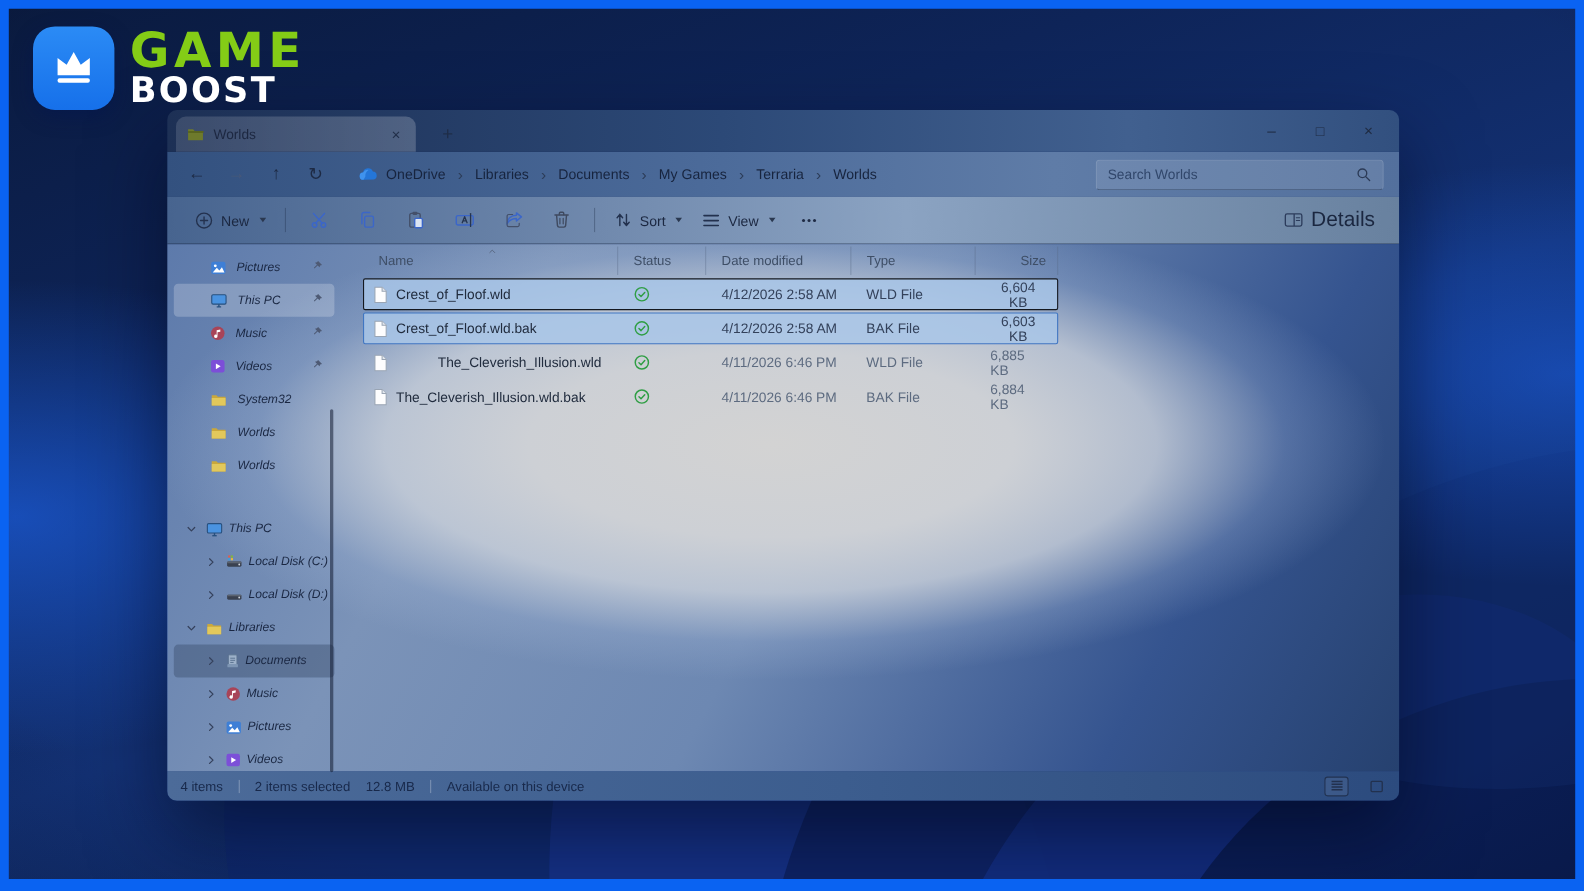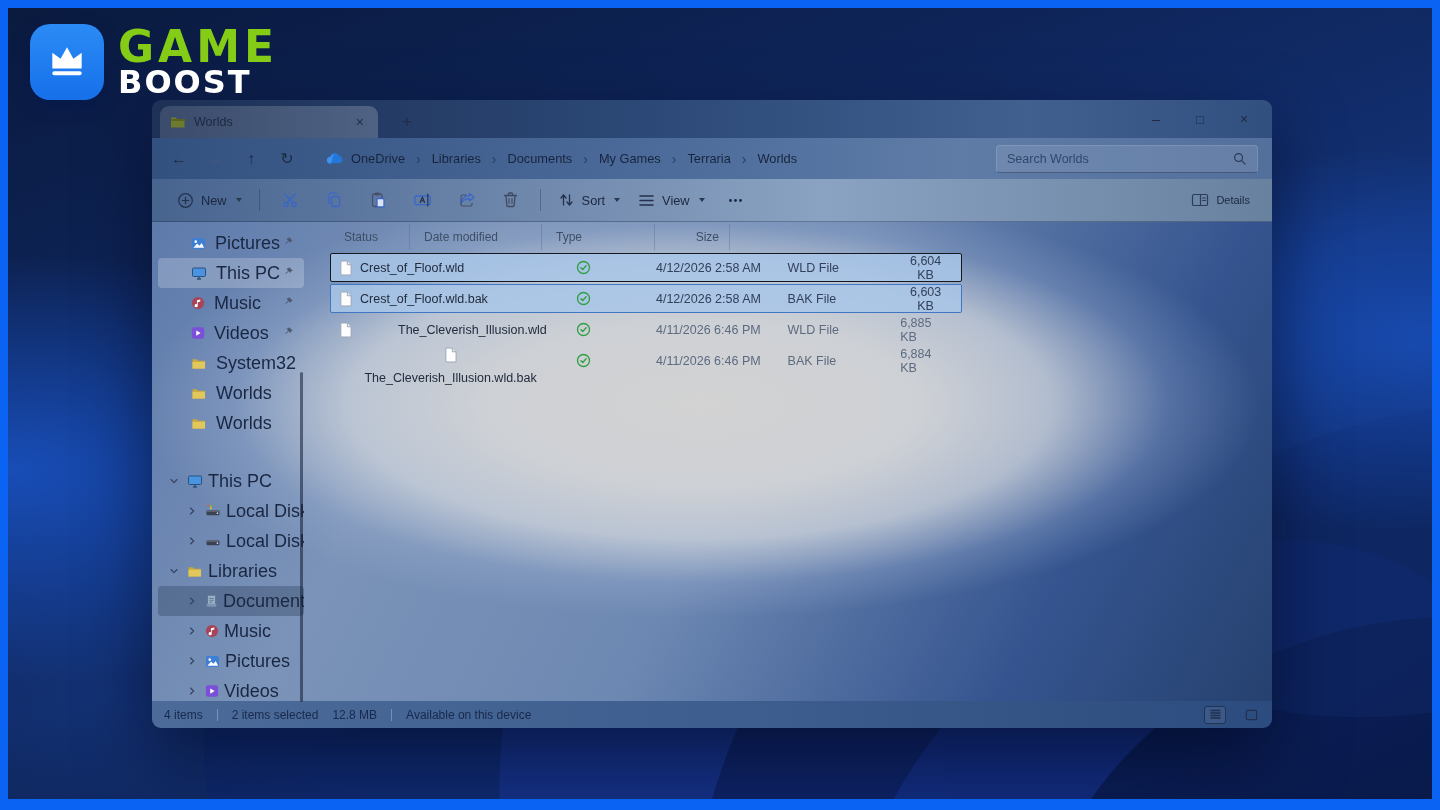--- a/index.html
+++ b/index.html
@@ -62,32 +62,32 @@
 
   
   .toolbar { height:43px; flex:none; display:flex; align-items:center; padding:0 14px 0 16px;
     background:linear-gradient(90deg,#47648f 0%,#7089ad 35%,#8ba3c2 60%,#68819f 100%);
     border-bottom:1px solid rgba(25,40,70,.35); }
   .tb-btn { display:flex; align-items:center; gap:7px; padding:6px 9px; border-radius:4px; color:#1b2740; font-size:12.8px; }
   .tb-icon-only { padding:6px 13px; }
   .tb-divider { width:1px; height:22px; background:rgba(30,45,75,.35); margin:0 8px; flex:none; }
   .caret { width:0; height:0; border-left:3.5px solid transparent; border-right:3.5px solid transparent; border-top:4px solid #2a3850; margin-left:2px; }
   .tb-spacer { flex:1; }
-  .details-btn { display:flex; align-items:center; gap:7px; font-size:11px; color:#1b2740; padding:6px 8px; }
+  .details-btn { display:flex; align-items:center; gap:7px; font-size:19px; color:#1b2740; padding:6px 8px; }
 
   
   .content { flex:1; position:relative;
     background:
       radial-gradient(58% 52% at 49% 38%, #d3d3d3 0%, #cdd0d5 34%, rgba(204,210,219,.8) 54%, rgba(160,180,212,.3) 72%, rgba(120,146,188,0) 86%),
       linear-gradient(118deg,#5d7aab 0%,#7b93b8 26%,#6d88b2 52%,#35548f 80%,#26416f 100%); }
 
   
   .sidebar { position:absolute; left:0; top:0; bottom:0; width:158px; padding-top:6px; }
   .sb-row { height:30px; display:flex; align-items:center; gap:9px; padding-left:33px; margin:0 6px; border-radius:4px;
-    font-size:18px; color:#1a2742; position:relative; }
+    font-size:11px; color:#1a2742; position:relative;font-style:italic; }
   .sb-row.hl { background:rgba(255,255,255,.22); }
   .sb-row.sel { background:rgba(60,80,110,.45); }
   .sb-pin { position:absolute; right:10px; top:8px; }
   .sb-spacer { height:28px; }
   .sb-row.tree { padding-left:0; gap:5px; }
   .sb-chev { width:16px; flex:none; display:flex; justify-content:center; }
   .sb-label { white-space:nowrap; overflow:hidden; }
   .sb-scrollbar { position:absolute; left:148px; top:150px; width:3px; height:330px; background:rgba(18,28,50,.55); border-radius:2px; }
 
   
@@ -529,20 +529,28 @@
               <rect x="1" y="1.5" width="14" height="13" rx="2.4" fill="#7c4fd8"></rect>
               <path d="M6 5l5 3-5 3z" fill="#fff"></path>
             </svg>
           </span>
           <span class="sb-label">Videos</span>
         </div>
       </div>
     <div class="sb-scrollbar"></div>
     <div class="filearea">
       <div class="cols" id="cols">
+          <div class="col" style="width: 232px;">
+            <span>Name</span>
+            <span class="icon col-sort">
+              <svg width="11" height="9" viewBox="0 0 16 16">
+                <path d="M4 10l4-4 4 4" stroke-linecap="round" stroke-linejoin="round" fill="none" stroke="#55647e" stroke-width="1.5"></path>
+              </svg>
+            </span>
+          </div>
           <div class="col" style="width: 80px;">
             <span>Status</span>
           </div>
           <div class="col" style="width: 132px;">
             <span>Date modified</span>
           </div>
           <div class="col" style="width: 113px;">
             <span>Type</span>
           </div>
           <div class="col right" style="width: 75px;">
@@ -610,21 +618,21 @@
                   <circle cx="8" cy="8" r="6.4" stroke-linecap="round" stroke-linejoin="round" fill="none" stroke="#2f9e44" stroke-width="1.4"></circle>
                   <path d="M5.2 8.2l2 2 3.6-4" stroke-linecap="round" stroke-linejoin="round" fill="none" stroke="#2f9e44" stroke-width="1.4"></path>
                 </svg>
               </span>
             </div>
             <div class="fcell dim" style="width: 132px;">4/11/2026 6:46 PM</div>
             <div class="fcell dim" style="width: 113px;">WLD File</div>
             <div class="fcell dim right" style="width: 75px;">6,885 KB</div>
           </div>
           <div class="frow">
-            <div class="fcell name" style="width: 232px; flex-direction: column;">
+            <div class="fcell name" style="width: 232px;">
               <span class="icon">
                 <svg width="13" height="16" viewBox="0 0 14 17">
                   <path d="M2 1h7l4 4v11H2z" fill="#fdfdfe" stroke="#9aa5b4" stroke-width="1"></path>
                   <path d="M9 1v4h4" fill="#e2e7ee" stroke="#9aa5b4" stroke-width="1"></path>
                 </svg>
               </span>
               <span>The_Cleverish_Illusion.wld.bak</span>
             </div>
             <div class="fcell" style="width: 80px;">
               <span class="icon">

